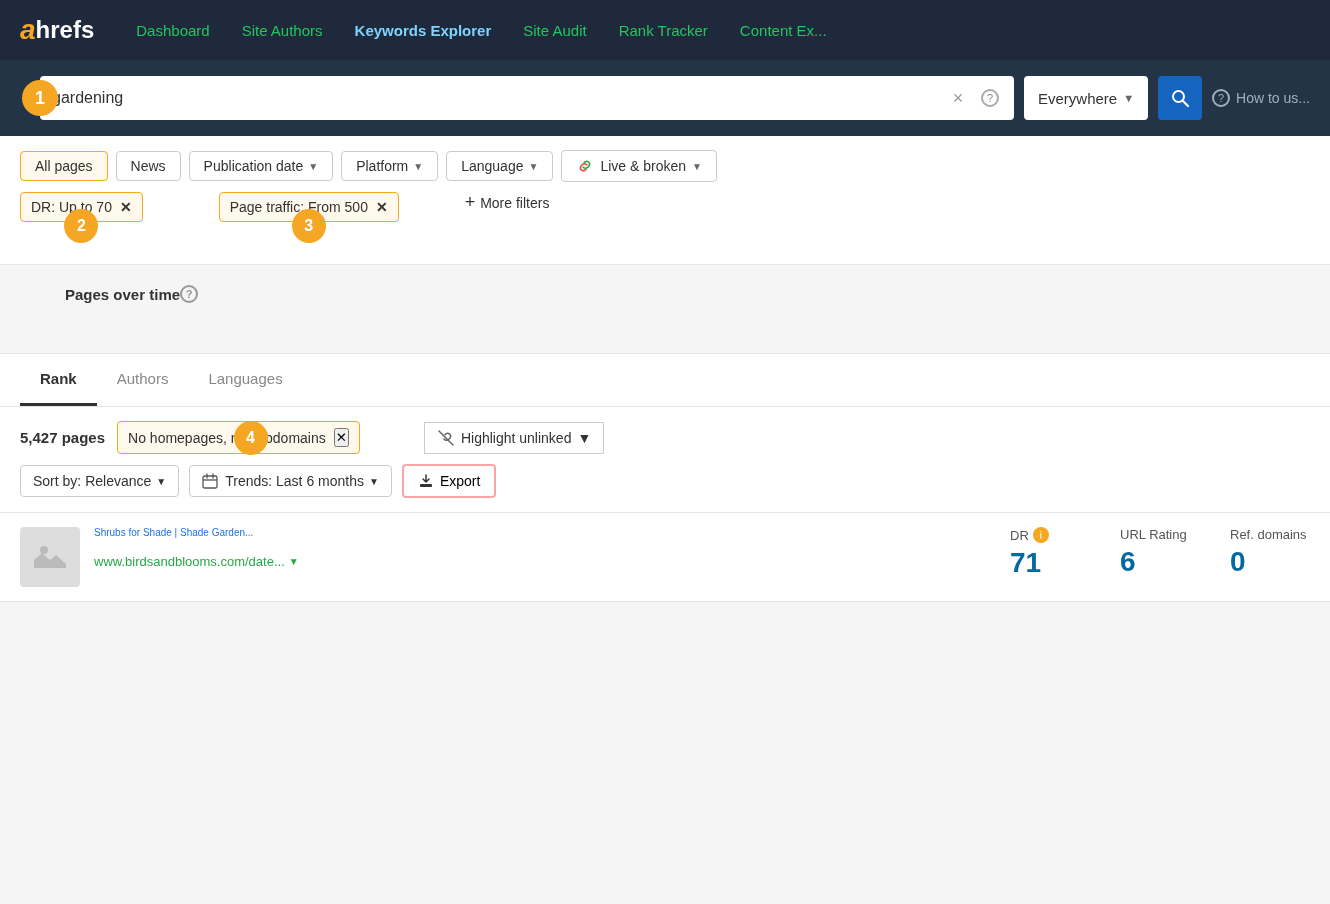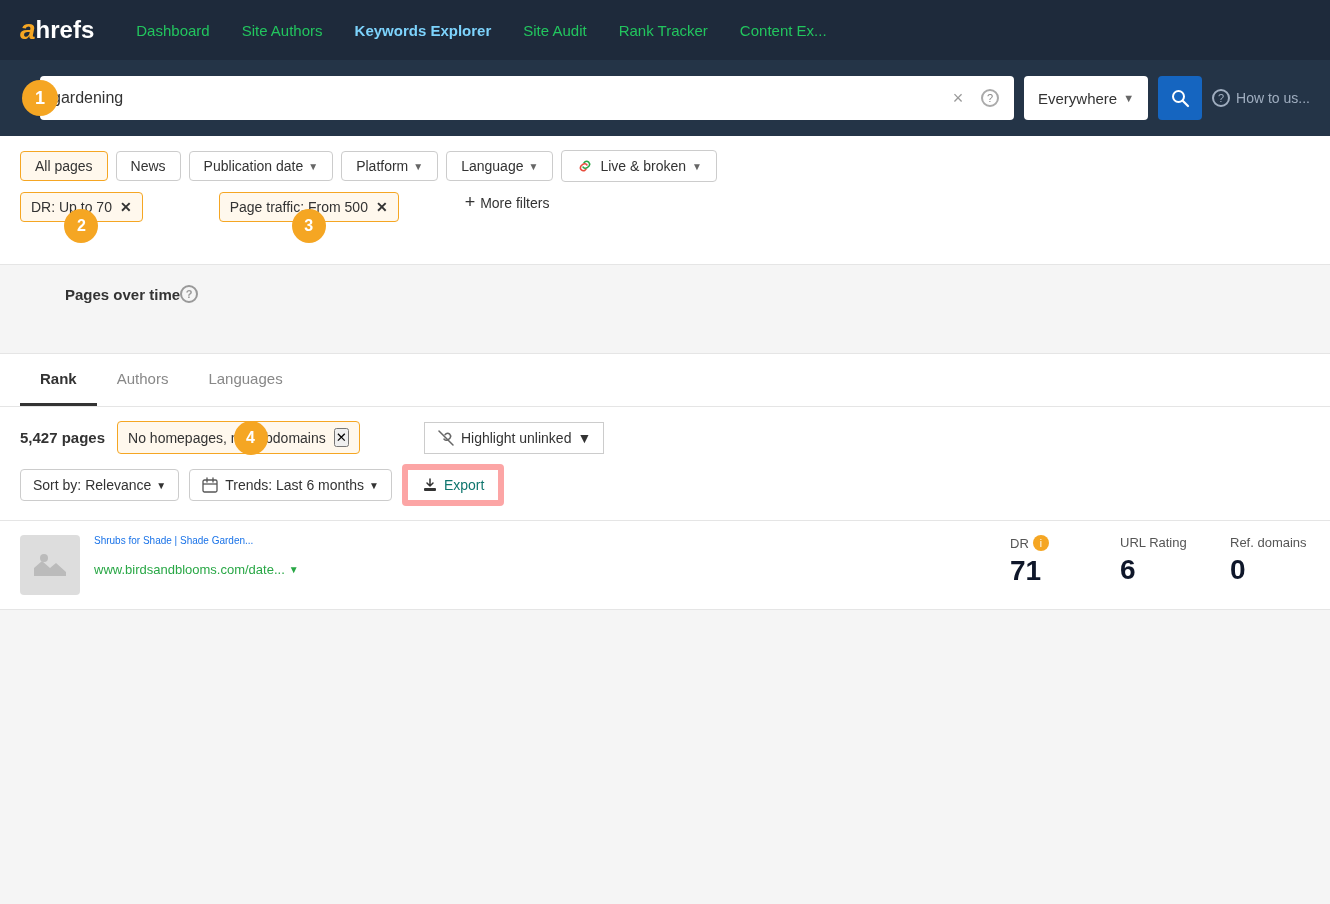--- a/index.html
+++ b/index.html
@@ -54,35 +54,35 @@
     
     .table-controls { background: #fff; padding: 14px 20px; border-bottom: 1px solid #e5e5e5; }
     .tc-row1 { display: flex; align-items: center; gap: 12px; margin-bottom: 10px; flex-wrap: wrap; }
     .pages-count { font-size: 15px; font-weight: 700; color: #333; white-space: nowrap; }
     .filter-tag2 { background: #fff8ed; border: 1px solid #f5a623; border-radius: 4px; padding: 6px 10px; font-size: 14px; display: flex; align-items: center; gap: 8px; color: #333; }
     .step-badge4 { width: 34px; height: 34px; border-radius: 50%; background: #f5a623; color: #fff; font-size: 16px; font-weight: 700; display: inline-flex; align-items: center; justify-content: center; position: relative; top: -1px; }
     .hl-btn { border: 1px solid #ccc; border-radius: 0; padding: 6px 12px; font-size: 14px; cursor: pointer; background: #fff; color: #333; display: flex; align-items: center; gap: 6px; }
     .tc-row2 { display: flex; align-items: center; gap: 10px; flex-wrap: wrap; }
     .sort-btn { border: 1px solid #ccc; border-radius: 4px; padding: 7px 12px; font-size: 14px; cursor: pointer; background: #fff; color: #333; display: flex; align-items: center; gap: 5px; }
     .sort-btn .arrow { font-size: 10px; }
-    .export-btn { border: 6px solid #fca5a5; border-radius: 4px; padding: 7px 14px; font-size: 14px; cursor: pointer; background: #fff; color: #0f766e; display: flex; align-items: center; gap: 6px; }
+    .export-btn { border: 2px solid #fca5a5; border-radius: 4px; padding: 7px 14px; font-size: 14px; cursor: pointer; background: #fff; color: #000000; display: flex; align-items: center; gap: 6px; }
 
     
     .result-section { background: #fff; padding: 0; }
     .result-row { display: flex; align-items: flex-start; padding: 14px 20px; border-bottom: 1px solid #e5e5e5; gap: 14px; }
     .result-thumb { width: 60px; height: 60px; background: #ddd; border-radius: 4px; flex-shrink: 0; display: flex; align-items: center; justify-content: center; overflow: hidden; }
     .thumb-icon { color: #999; font-size: 24px; }
     .result-info { flex: 1; min-width: 0; }
     .result-title { color: #1a73e8; font-size: 10px; font-weight: 500; white-space: nowrap; overflow: hidden; text-overflow: ellipsis; margin-bottom: 16px; cursor: pointer; }
     .result-url { color: #28a745; font-size: 13px; display: flex; align-items: center; gap: 4px; }
     .result-url .arrow-down { color: #28a745; font-size: 10px; }
     .metrics { display: flex; gap: 30px; align-items: flex-start; }
     .metric-col { text-align: left; min-width: 80px; }
     .metric-label { font-size: 13px; color: #555; margin-bottom: 4px; display: flex; align-items: center; gap: 4px; }
-    .metric-value { font-size: 28px; font-weight: 700; color: #0f172a; }
+    .metric-value { font-size: 28px; font-weight: 700; color: #0369a1; }
     .metric-icon { width: 16px; height: 16px; border-radius: 50%; background: #f5a623; display: inline-flex; align-items: center; justify-content: center; font-size: 10px; color: #fff; cursor: pointer; }
   </style>
 </head>
 <body>
 
 <nav class="nav">
   <div class="nav-logo">
     <span class="logo-a">a</span>
     <span class="logo-hrefs">hrefs</span>
   </div>

